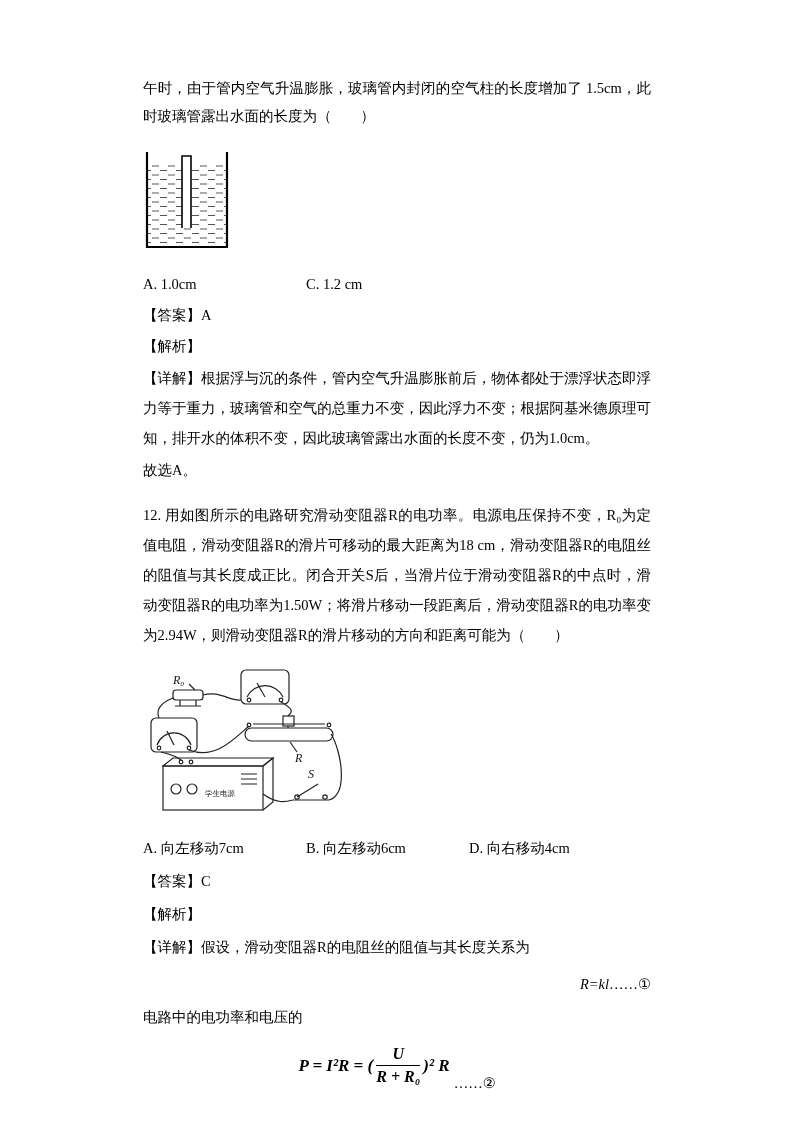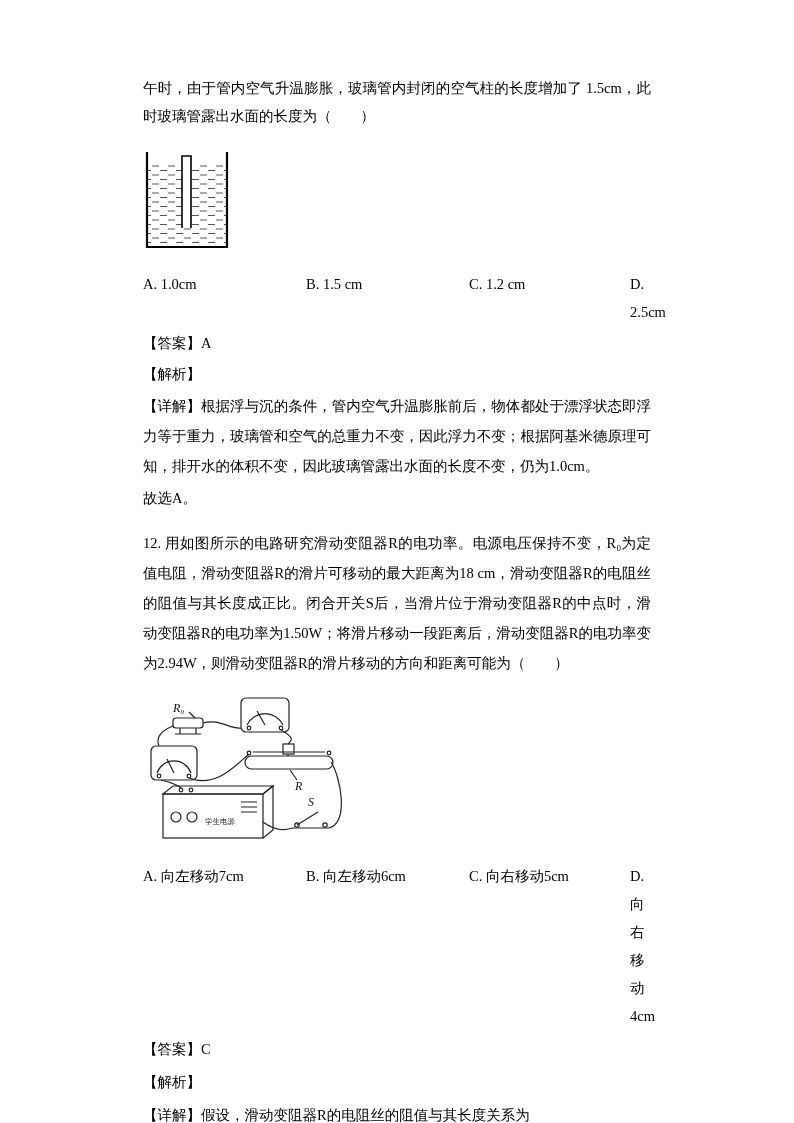--- a/index.html
+++ b/index.html
@@ -108,23 +108,21 @@
 
       <path d="M4 2 V97 H84 V2" fill="none" stroke="#000" stroke-width="2.2"></path>
 
       <rect x="39" y="6" width="9" height="72" fill="#ffffff"></rect>
       <path d="M39 78 V6 H48 V78" fill="none" stroke="#000" stroke-width="1.6"></path>
     </svg>
   </div>
 
   <div class="options">
     <span>A. 1.0cm</span>
-    <span>B. 1.5 cm</span>
     <span>C. 1.2 cm</span>
-    <span>D. 2.5cm</span>
   </div>
 
   <p class="para ans-line">【答案】A</p>
   <p class="para ans-line">【解析】</p>
   <p class="para tall ans-line">【详解】根据浮与沉的条件，管内空气升温膨胀前后，物体都处于漂浮状态即浮力等于重力，玻璃管和空气的总重力不变，因此浮力不变；根据阿基米德原理可知，排开水的体积不变，因此玻璃管露出水面的长度不变，仍为1.0cm。</p>
   <p class="para ans-line">故选A。</p>
 
   <p class="para tall gap-top">12. 用如图所示的电路研究滑动变阻器R的电功率。电源电压保持不变，R₀为定值电阻，滑动变阻器R的滑片可移动的最大距离为18 cm，滑动变阻器R的电阻丝的阻值与其长度成正比。闭合开关S后，当滑片位于滑动变阻器R的中点时，滑动变阻器R的电功率为1.50W；将滑片移动一段距离后，滑动变阻器R的电功率变为2.94W，则滑动变阻器R的滑片移动的方向和距离可能为（　　）</p>
 
   <div class="figure2">
@@ -181,28 +179,36 @@
       <text x="28" y="22" class="svglabel">R₀</text>
       <text x="150" y="100" class="svglabel">R</text>
       <text x="163" y="116" class="svglabel">S</text>
       <text x="60" y="134" class="svglabel-cn">学生电源</text>
     </svg>
   </div>
 
   <div class="options">
     <span>A. 向左移动7cm</span>
     <span>B. 向左移动6cm</span>
-    <span>C. 向右移动5cm</span>
     <span>D. 向右移动4cm</span>
   </div>
 
   <p class="para ans-line2">【答案】C</p>
   <p class="para ans-line2">【解析】</p>
   <p class="para ans-line2">【详解】假设，滑动变阻器R的电阻丝的阻值与其长度关系为</p>
 
   <div class="formula-row">
     <span class="math">R=kl</span><span class="math-tail">……①</span>
   </div>
 
-  <p class="para">根据阿基米德原理可知</p>
-
+  <p class="para">电路中的电功率和电压的</p>
+
+  <div class="formula-big">
+    <span>P = I²R = (</span>
+    <span class="frac">
+      <span class="num">U</span>
+      <span class="den">R + R₀</span>
+    </span>
+    <span>)² R</span>
+    <span class="tail">……②</span>
+  </div>
 
 </div>
 
 </body></html>

